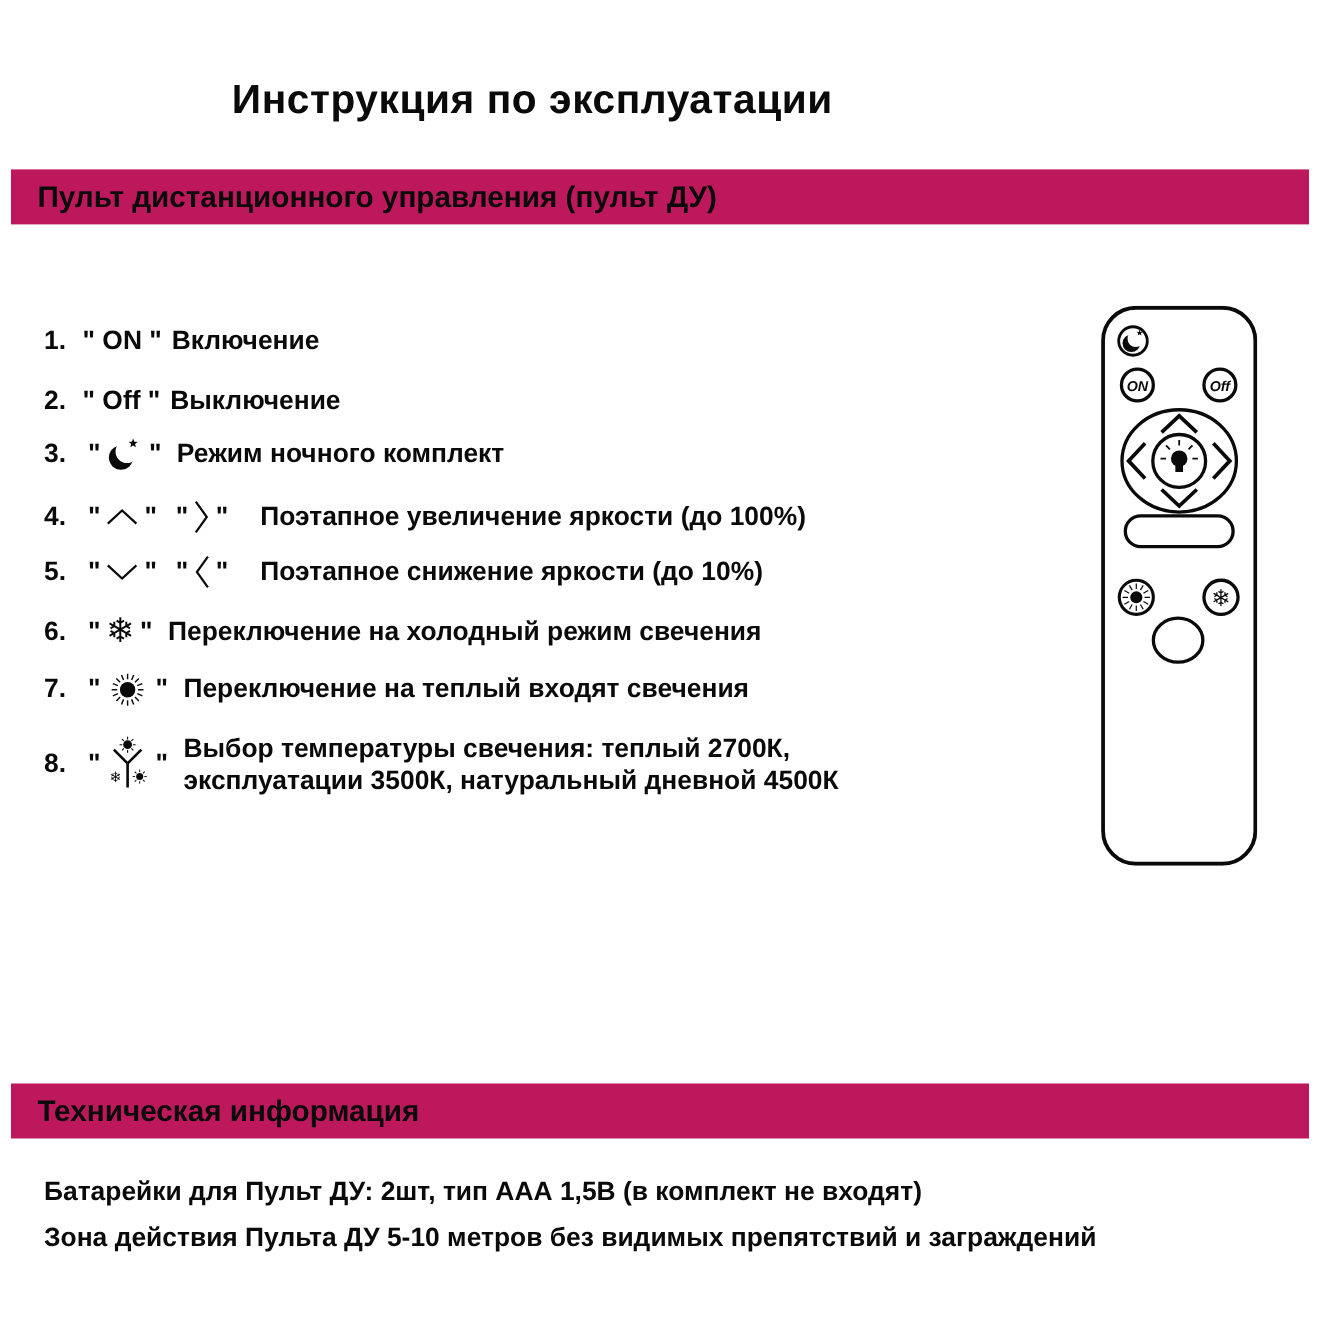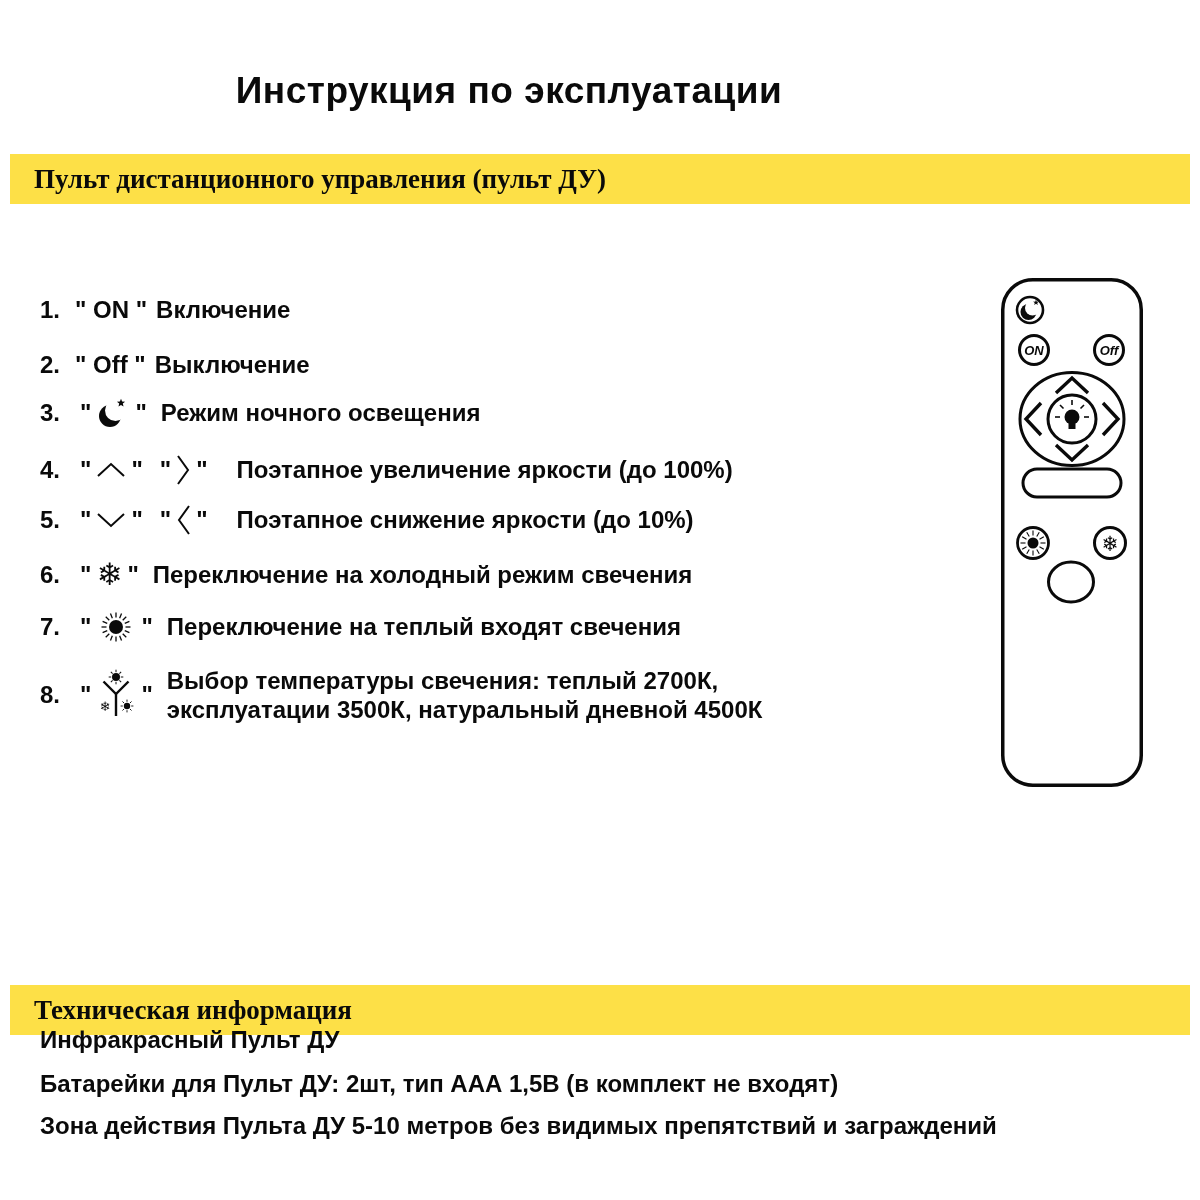--- a/index.html
+++ b/index.html
@@ -6,28 +6,27 @@
   .page{
     position:relative;
     width:1200px;height:1200px;
     background:#ffffff;
     font-family:"Liberation Sans","DejaVu Sans",sans-serif;
     font-weight:bold;color:#0a0a0a;
     overflow:hidden;
   }
   .title{
     position:absolute;top:70px;left:0;width:968px;
-    text-align:center;font-size:37px;letter-spacing:0.5px;padding-left:25px;
+    text-align:center;font-size:37px;letter-spacing:0.5px;
   }
   .bar{
     position:absolute;left:10px;right:10px;height:50px;
-    background:#fde047;display:flex;align-items:center;
+    background:#be185d;display:flex;align-items:center;
     padding-left:24px;box-sizing:border-box;
     font-size:27px;
-    font-family:Liberation Serif, serif;
   }
   .bar-remote{top:154px;}
   .bar-tech{top:985px;}
   .row{
     position:absolute;left:40px;transform:translateY(-50%);
     display:flex;align-items:center;white-space:nowrap;
     font-size:24px;
   }
   .num{display:inline-block;min-width:26px;margin-right:9px;}
   .q{margin:0 5px;}
@@ -74,21 +73,21 @@
     <span class="num">3.</span>
     <span class="q">"</span>
     <span class="icon">
       <svg width="34" height="36" viewBox="0 0 34 36">
         <circle cx="14" cy="21" r="11" fill="#0a0a0a"></circle>
         <circle cx="19.5" cy="15.5" r="10.5" fill="#ffffff"></circle>
         <polygon fill="#0a0a0a" points="25,3.7 26.12,6.48 29.09,6.67 26.81,8.59 27.53,11.48 25,9.9 22.47,11.48 23.19,8.59 20.91,6.67 23.88,6.48"></polygon>
       </svg>
     </span>
     <span class="q">"</span>
-    <span class="lbl">Режим ночного освещения</span>
+    <span class="lbl">Режим ночного комплект</span>
   </div>
 
   <div class="row" style="top:470px">
     <span class="num">4.</span>
     <span class="q">"</span>
     <span class="icon">
       <svg width="30" height="16" viewBox="0 0 30 16">
           <polyline points="2,14 15,2 28,14" fill="none" stroke="#0a0a0a" stroke-width="2"></polyline>
         </svg>
     </span>
@@ -271,17 +270,16 @@
       </g>
 
       <ellipse cx="70" cy="304" rx="22.5" ry="20" fill="none" stroke="#0a0a0a" stroke-width="3"></ellipse>
     </svg>
   </div>
 
   <div class="bar bar-tech">
     <span>Техническая информация</span>
   </div>
 
-  <div class="techline" style="top:1040px">Инфракрасный Пульт ДУ</div>
   <div class="techline" style="top:1084px">Батарейки для Пульт ДУ: 2шт, тип ААА 1,5В (в комплект не входят)</div>
   <div class="techline" style="top:1126px">Зона действия Пульта ДУ 5-10 метров без видимых препятствий и заграждений</div>
 
 </div>
 
 </body></html>

